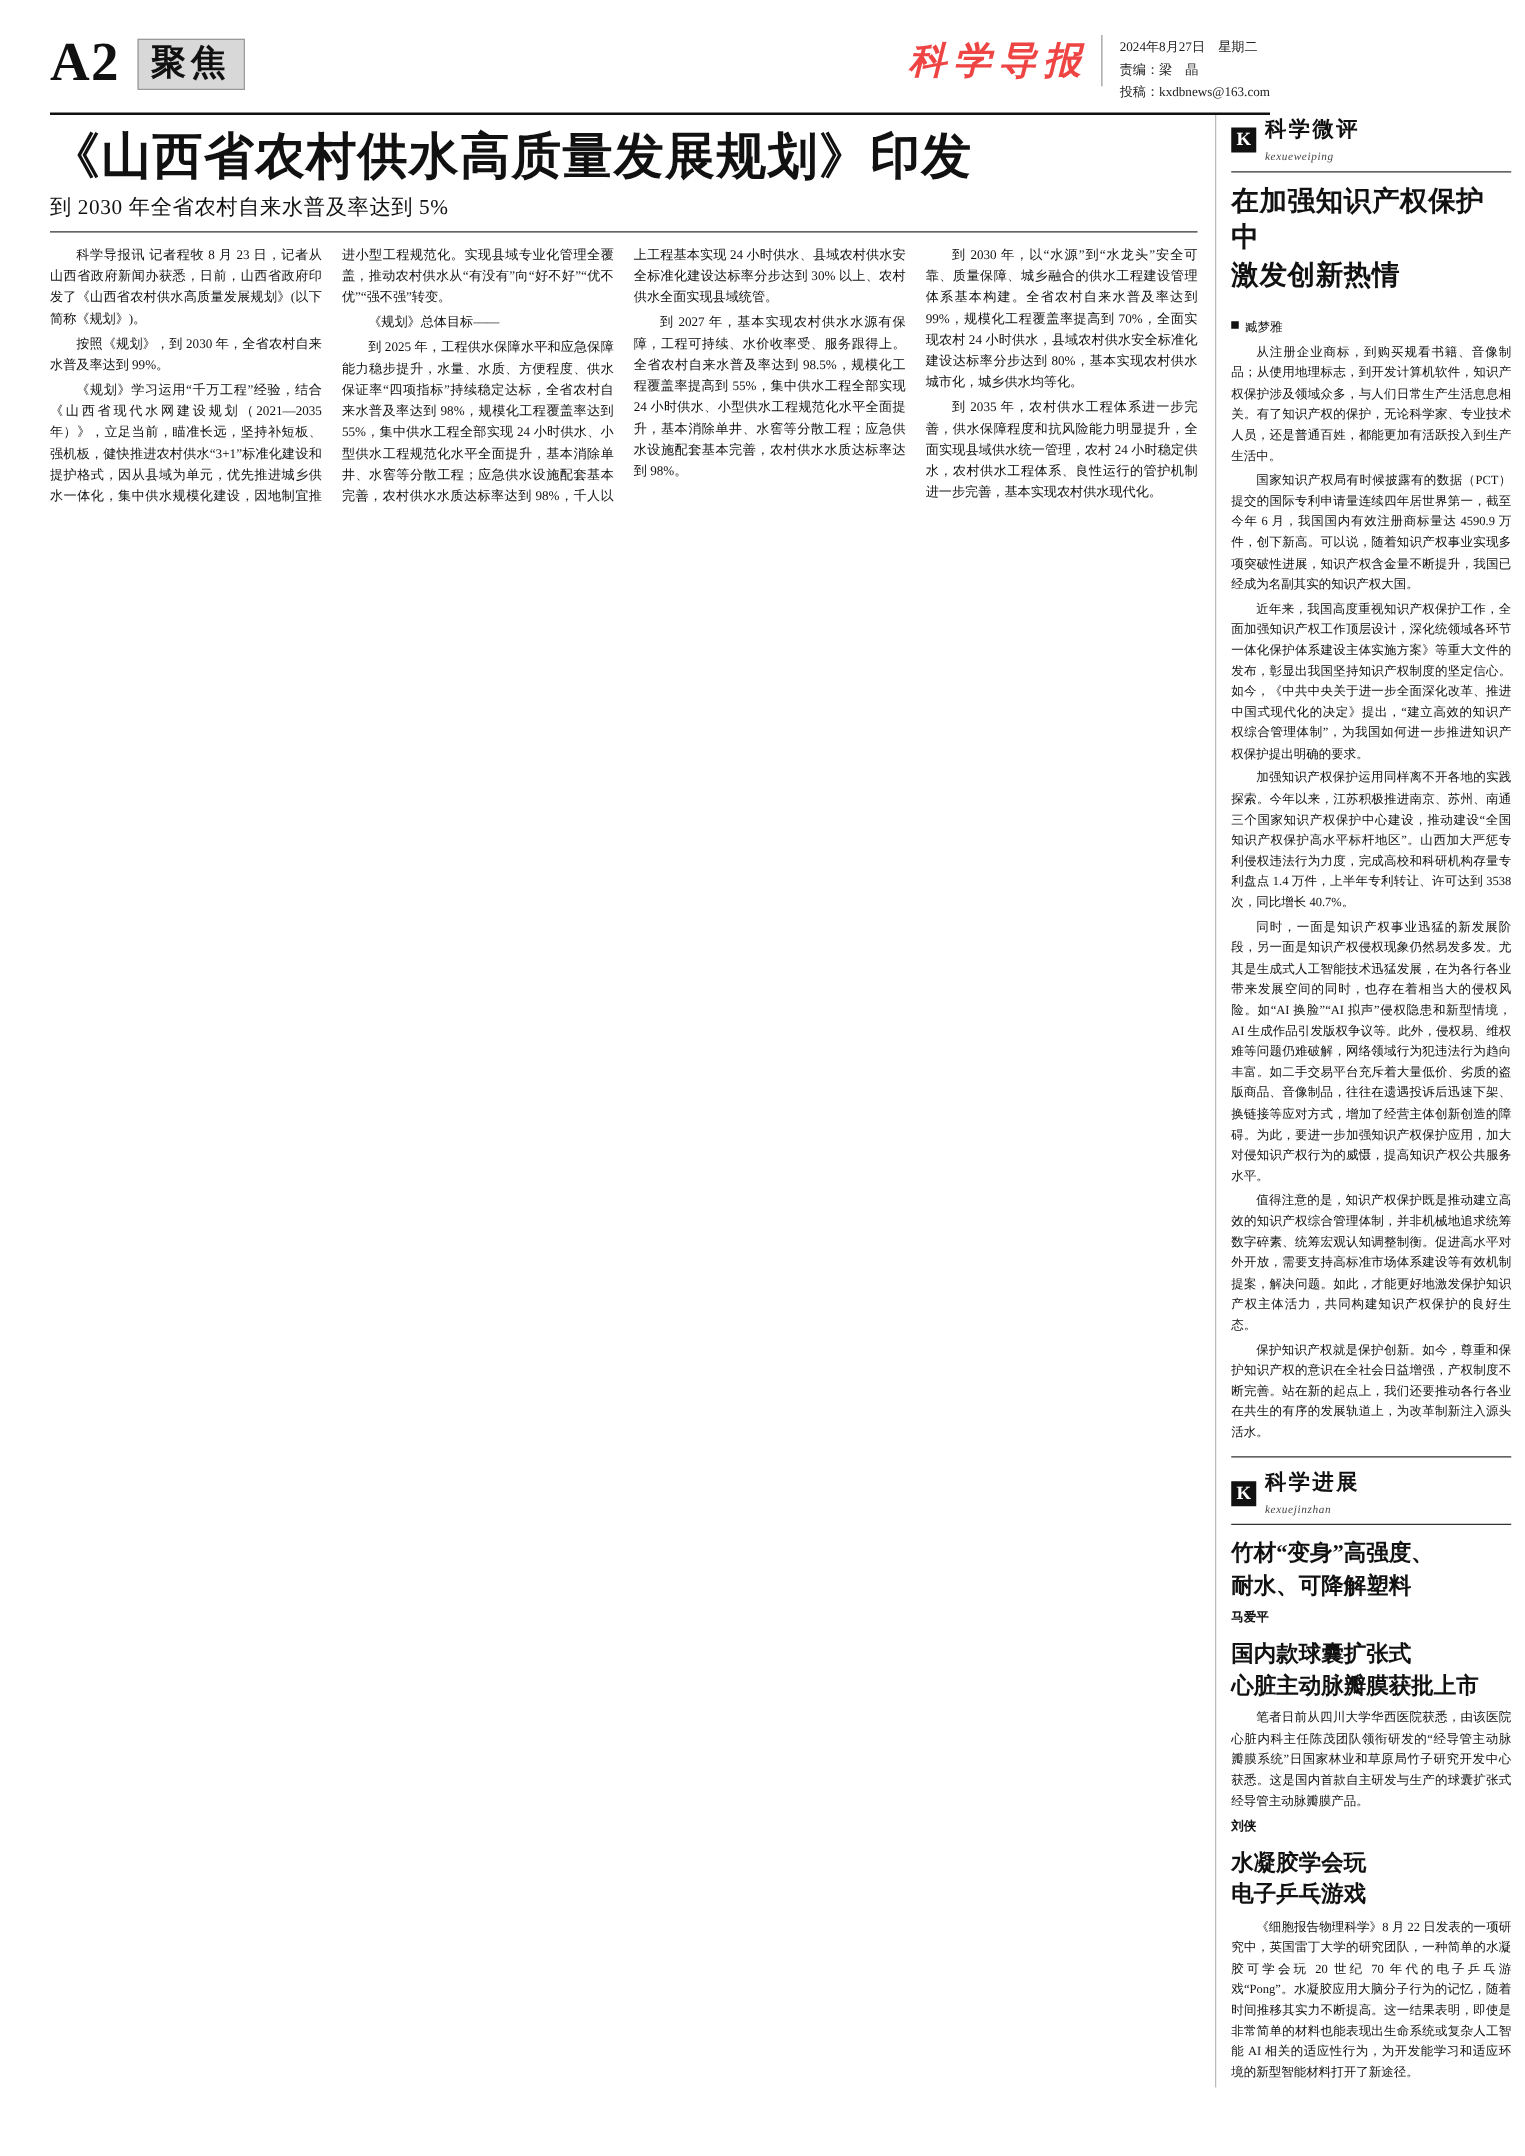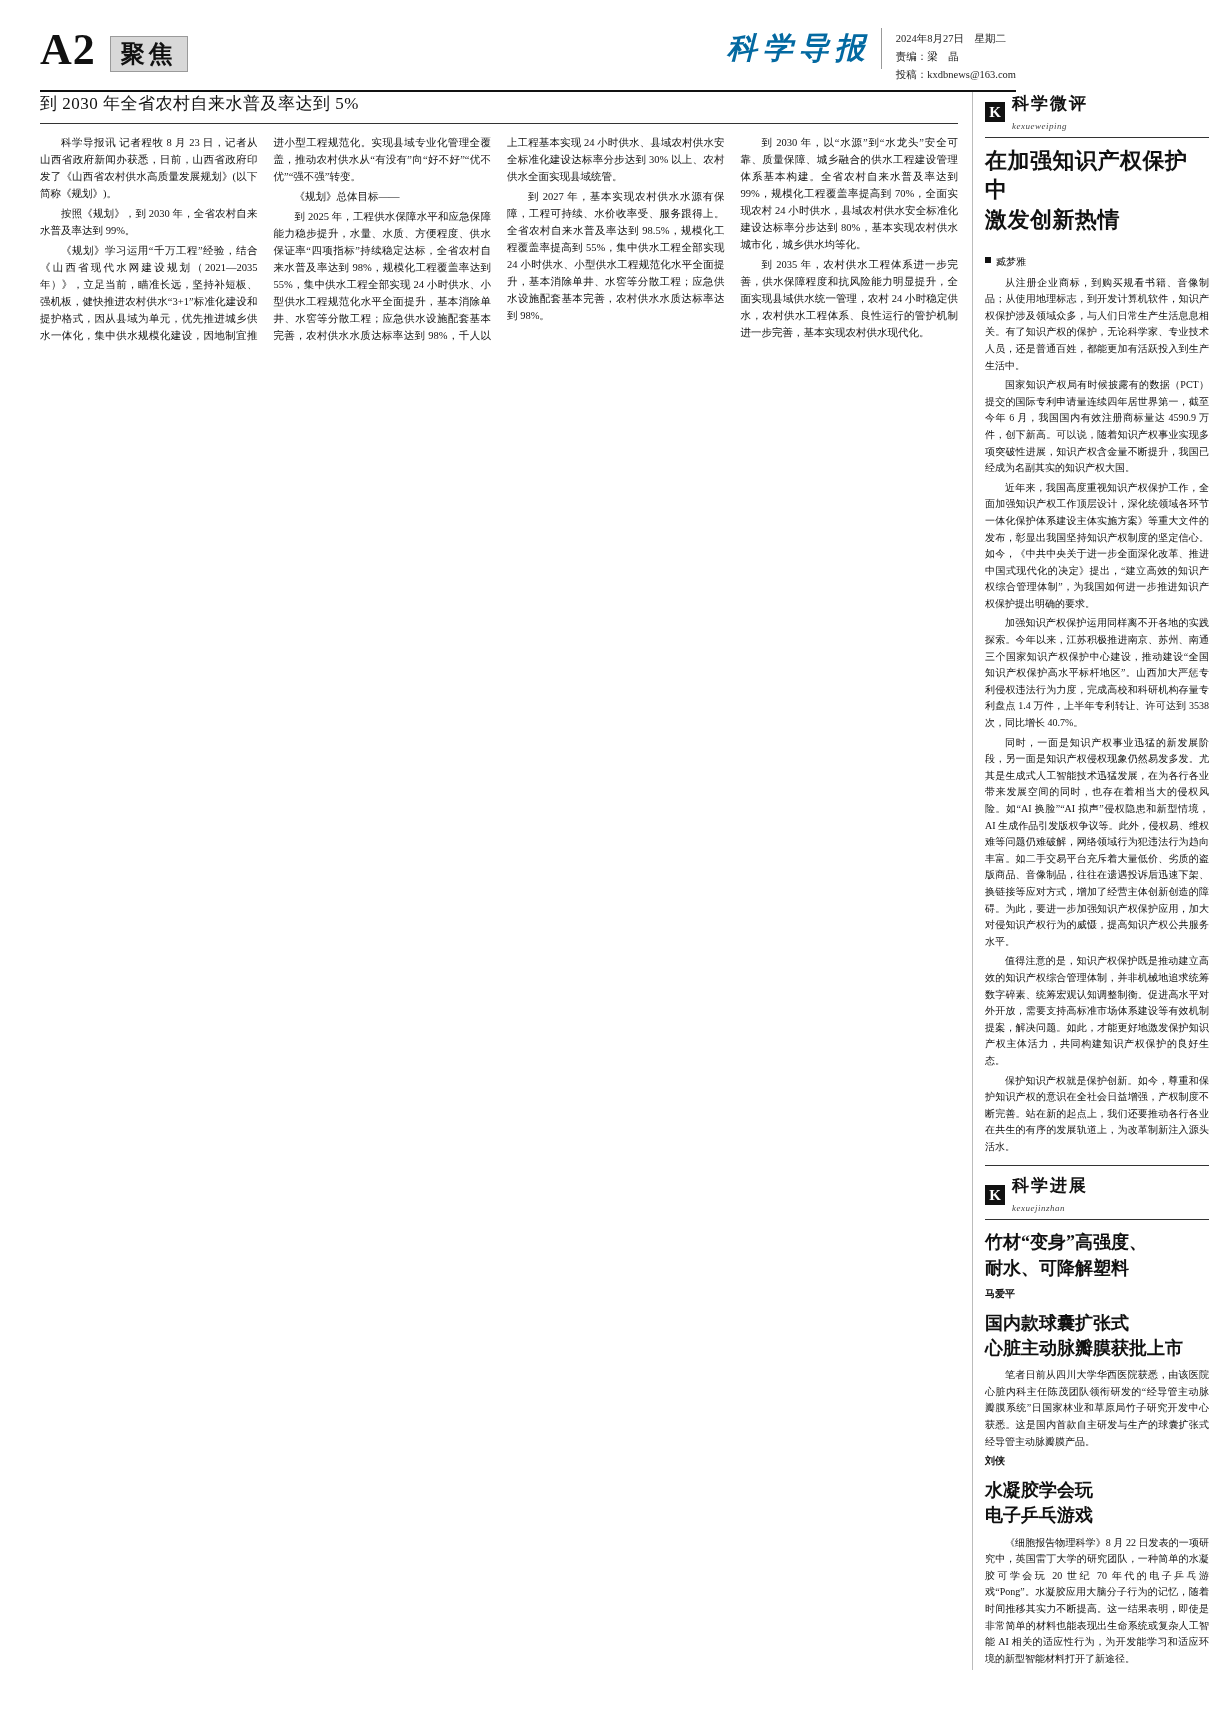--- a/index.html
+++ b/index.html
@@ -8,23 +8,23 @@
     font-family:"Liberation Serif","DejaVu Serif",serif;
     color:#111;
     -webkit-font-smoothing:antialiased;
   }
   .page{position:relative;width:1056px;height:1725px;box-sizing:border-box;padding:28px 40px 18px 40px;}
 
   
   .masthead{display:flex;align-items:flex-start;justify-content:space-between;border-bottom:2px solid #111;padding-bottom:6px;}
   .mh-left{display:flex;align-items:flex-end;gap:14px;}
   .page-num{font-size:44px;font-weight:bold;letter-spacing:1px;line-height:1;font-family:"Liberation Serif",serif;}
-  .section-badge{background:#d8d8d8;border:1px solid #9a9a9a;padding:4px 10px;font-size:24px;font-weight:bold;letter-spacing:4px;line-height:1.1;color:#111;}
+  .section-badge{background:#d8d8d8;border:1px solid #9a9a9a;padding:4px 10px;font-size:28px;font-weight:bold;letter-spacing:4px;line-height:1.1;color:#111;}
   .mh-right{display:flex;align-items:flex-start;gap:14px;}
-  .paper-title{font-size:30px;font-weight:bold;letter-spacing:6px;font-style:italic;color:#0369a1;padding-right:10px;border-right:1px solid #999;}
+  .paper-title{font-size:30px;font-weight:bold;letter-spacing:6px;font-style:italic;color:#ef4444;padding-right:10px;border-right:1px solid #999;}
   .mh-meta{font-size:10.5px;line-height:1.7;color:#222;padding-top:2px;}
 
   
   .top-span{display:flex;}
   .top-span .span-main{width:918px;flex:0 0 918px;padding-right:14px;border-right:1px solid #bbb;}
   .top-span .span-side{width:224px;flex:0 0 224px;padding-left:12px;}
 
   h1.headline{font-size:40px;font-weight:bold;letter-spacing:1px;margin:10px 0 6px 0;line-height:1.15;}
   .subhead{font-size:17px;margin:0 0 10px 0;letter-spacing:.5px;border-bottom:1px solid #333;padding-bottom:8px;}
 
@@ -60,20 +60,21 @@
       <div class="mh-meta">
         <div>2024年8月27日　星期二</div>
         <div>责编：梁　晶</div>
         <div>投稿：kxdbnews@163.com</div>
       </div>
     </div>
   </div>
 
   <div class="top-span">
     <div class="span-main">
+      <h1 class="headline">《山西省农村供水高质量发展规划》印发</h1>
       <div class="subhead">到 2030 年全省农村自来水普及率达到 5%</div>
       <div class="cols4">
         <p>科学导报讯 记者程牧 8 月 23 日，记者从山西省政府新闻办获悉，日前，山西省政府印发了《山西省农村供水高质量发展规划》(以下简称《规划》)。</p>
         <p>按照《规划》，到 2030 年，全省农村自来水普及率达到 99%。</p>
         <p>《规划》学习运用“千万工程”经验，结合《山西省现代水网建设规划（2021—2035 年）》，立足当前，瞄准长远，坚持补短板、强机板，健快推进农村供水“3+1”标准化建设和提护格式，因从县域为单元，优先推进城乡供水一体化，集中供水规模化建设，因地制宜推进小型工程规范化。实现县域专业化管理全覆盖，推动农村供水从“有没有”向“好不好”“优不优”“强不强”转变。</p>
         <p>《规划》总体目标——</p>
         <p>到 2025 年，工程供水保障水平和应急保障能力稳步提升，水量、水质、方便程度、供水保证率“四项指标”持续稳定达标，全省农村自来水普及率达到 98%，规模化工程覆盖率达到 55%，集中供水工程全部实现 24 小时供水、小型供水工程规范化水平全面提升，基本消除单井、水窖等分散工程；应急供水设施配套基本完善，农村供水水质达标率达到 98%，千人以上工程基本实现 24 小时供水、县域农村供水安全标准化建设达标率分步达到 30% 以上、农村供水全面实现县域统管。</p>
         <p>到 2027 年，基本实现农村供水水源有保障，工程可持续、水价收率受、服务跟得上。全省农村自来水普及率达到 98.5%，规模化工程覆盖率提高到 55%，集中供水工程全部实现 24 小时供水、小型供水工程规范化水平全面提升，基本消除单井、水窖等分散工程；应急供水设施配套基本完善，农村供水水质达标率达到 98%。</p>
         <p>到 2030 年，以“水源”到“水龙头”安全可靠、质量保障、城乡融合的供水工程建设管理体系基本构建。全省农村自来水普及率达到 99%，规模化工程覆盖率提高到 70%，全面实现农村 24 小时供水，县域农村供水安全标准化建设达标率分步达到 80%，基本实现农村供水城市化，城乡供水均等化。</p>
         <p>到 2035 年，农村供水工程体系进一步完善，供水保障程度和抗风险能力明显提升，全面实现县域供水统一管理，农村 24 小时稳定供水，农村供水工程体系、良性运行的管护机制进一步完善，基本实现农村供水现代化。</p>

